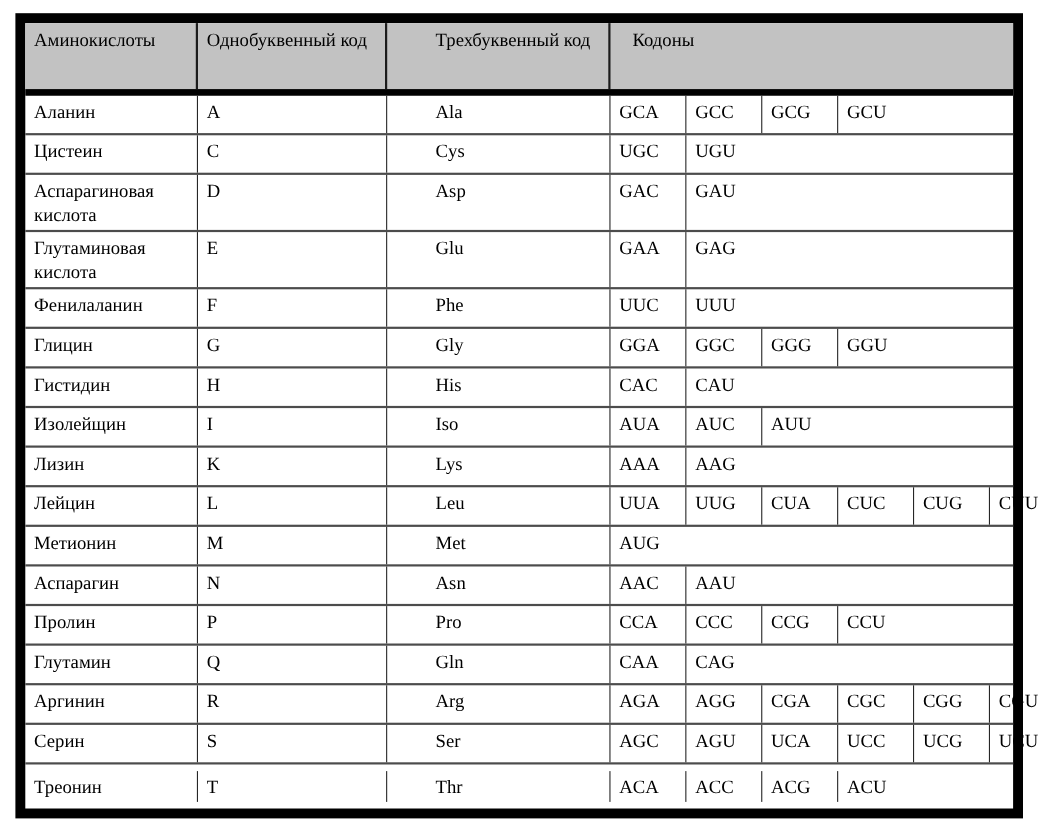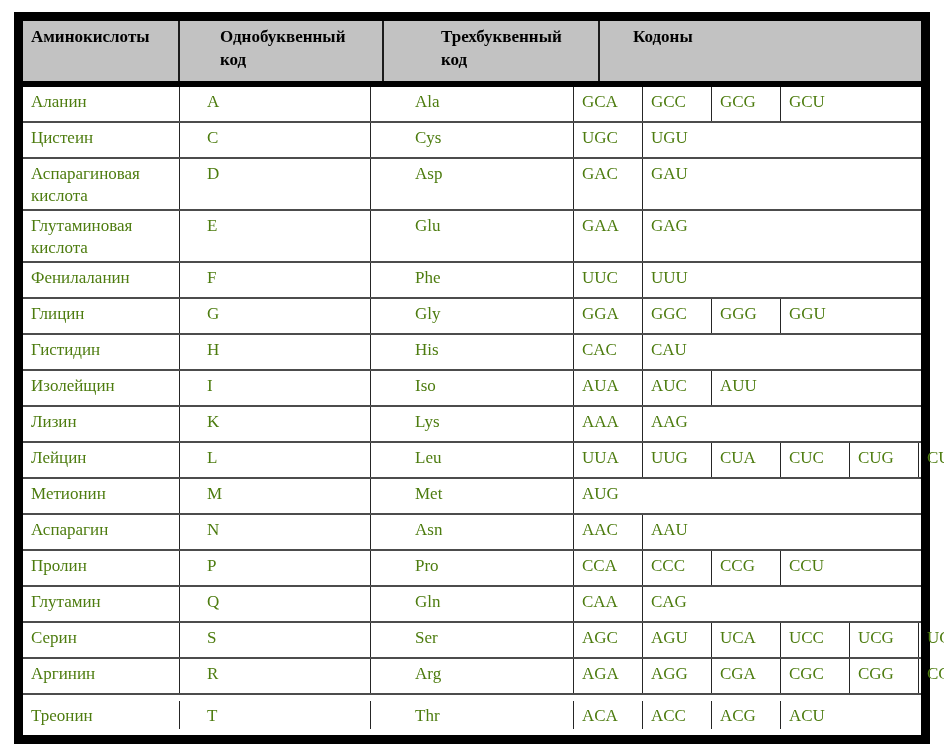--- a/index.html
+++ b/index.html
@@ -24,56 +24,55 @@
     background: #ffffff;
     display: flex;
     flex-direction: column;
   }
   
   .t-header {
     display: flex;
     align-items: stretch;
     background: var(--header-bg, #c2c2c2);
     border-bottom: 6px solid #000000;
-    font-weight: bold;
+    font-weight: normal;
     font-size: 17px;
     line-height: 1.35;
     color: #000000;
     min-height: 60px;
     flex: 0 0 auto;
-    gap: 13px;
   }
   .hc {
     box-sizing: border-box;
     padding: 5px 8px 4px 8px;
   }
   .hc:not(:last-child) { border-right: 2px solid #1c1c1c; }
   
   .t-body {
     display: flex;
     flex-direction: column;
     flex: 1 1 auto;
   }
   .t-row {
     display: flex;
     align-items: stretch;
     border-bottom: 2px solid #4c4c4c;
     min-height: 34px;
     font-size: 17px;
     line-height: 1.3;
-    color: #4d7c0f;
+    color: #000000;
     flex: 0 0 auto;
   }
   .t-row:last-child { border-bottom: none; flex: 1 0 auto; align-items: center; }
   .bc {
     box-sizing: border-box;
     padding: 4px 8px 2px 8px;
   }
   .c1 { width: 157px; flex: 0 0 157px; border-right: 1px solid #262626; }
-  .c2 { width: 172px; flex: 0 0 172px; border-right: 1px solid #262626; margin-left: 19px; }
+  .c2 { width: 172px; flex: 0 0 172px; border-right: 1px solid #262626; }
   .c3 { width: 167px; flex: 0 0 167px; border-right: 1px solid #262626; margin-left: 36px; }
   .c4 {
     flex: 1 1 auto;
     display: flex;
     align-items: stretch;
     padding: 0;
   }
   .c4h {
     flex: 1 1 auto;
     box-sizing: border-box;
@@ -251,48 +250,48 @@
     <div class="bc c1">Глутамин</div>
     <div class="bc c2">Q</div>
     <div class="bc c3">Gln</div>
     <div class="c4">
             <div class="codon-cell">CAA</div>
             <div class="codon-cell">CAG</div>
           </div>
   </div>
 
   <div class="t-row">
+    <div class="bc c1">Аргинин</div>
+    <div class="bc c2">R</div>
+    <div class="bc c3">Arg</div>
+    <div class="c4">
+            <div class="codon-cell">AGA</div>
+            <div class="codon-cell">AGG</div>
+            <div class="codon-cell">CGA</div>
+            <div class="codon-cell">CGC</div>
+            <div class="codon-cell">CGG</div>
+            <div class="codon-cell">CGU</div>
+          </div>
+  </div>
+
+  <div class="t-row">
     <div class="bc c1">Серин</div>
     <div class="bc c2">S</div>
     <div class="bc c3">Ser</div>
     <div class="c4">
             <div class="codon-cell">AGC</div>
             <div class="codon-cell">AGU</div>
             <div class="codon-cell">UCA</div>
             <div class="codon-cell">UCC</div>
             <div class="codon-cell">UCG</div>
             <div class="codon-cell">UCU</div>
           </div>
   </div>
 
   <div class="t-row">
-    <div class="bc c1">Аргинин</div>
-    <div class="bc c2">R</div>
-    <div class="bc c3">Arg</div>
-    <div class="c4">
-            <div class="codon-cell">AGA</div>
-            <div class="codon-cell">AGG</div>
-            <div class="codon-cell">CGA</div>
-            <div class="codon-cell">CGC</div>
-            <div class="codon-cell">CGG</div>
-            <div class="codon-cell">CGU</div>
-          </div>
-  </div>
-
-  <div class="t-row">
     <div class="bc c1">Треонин</div>
     <div class="bc c2">T</div>
     <div class="bc c3">Thr</div>
     <div class="c4">
             <div class="codon-cell">ACA</div>
             <div class="codon-cell">ACC</div>
             <div class="codon-cell">ACG</div>
             <div class="codon-cell">ACU</div>
           </div>
   </div>

